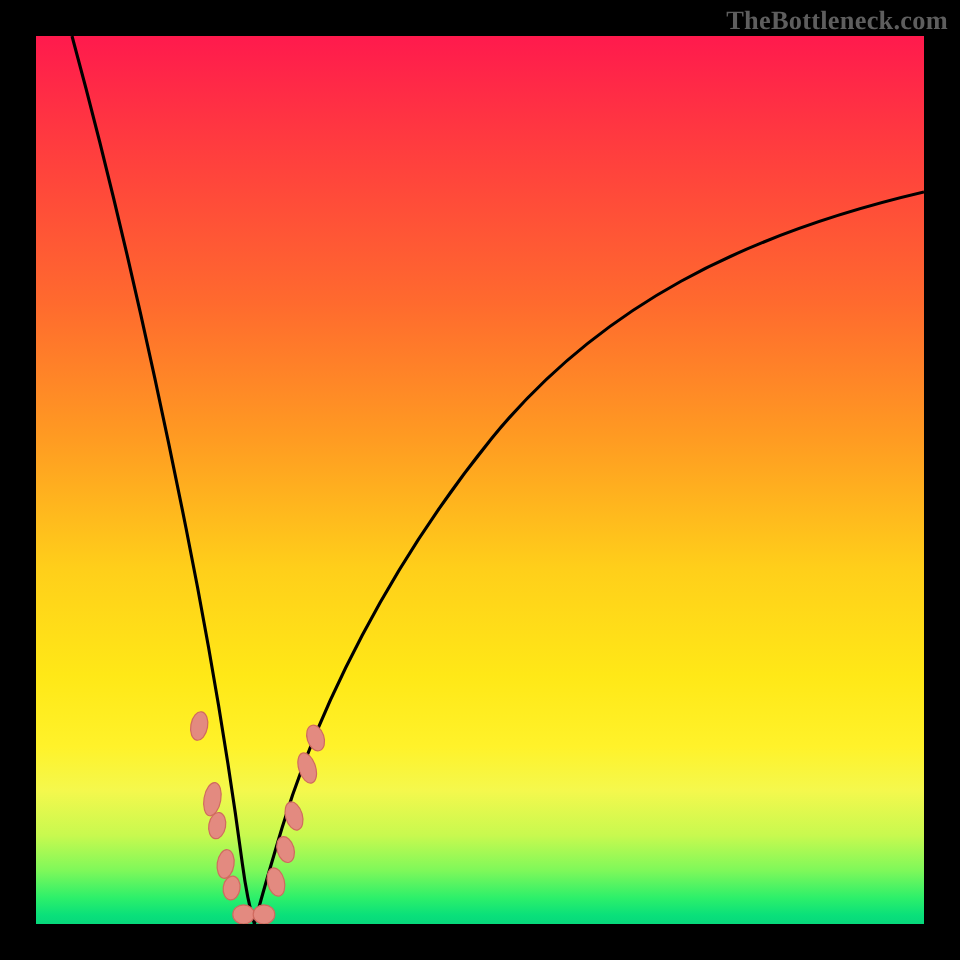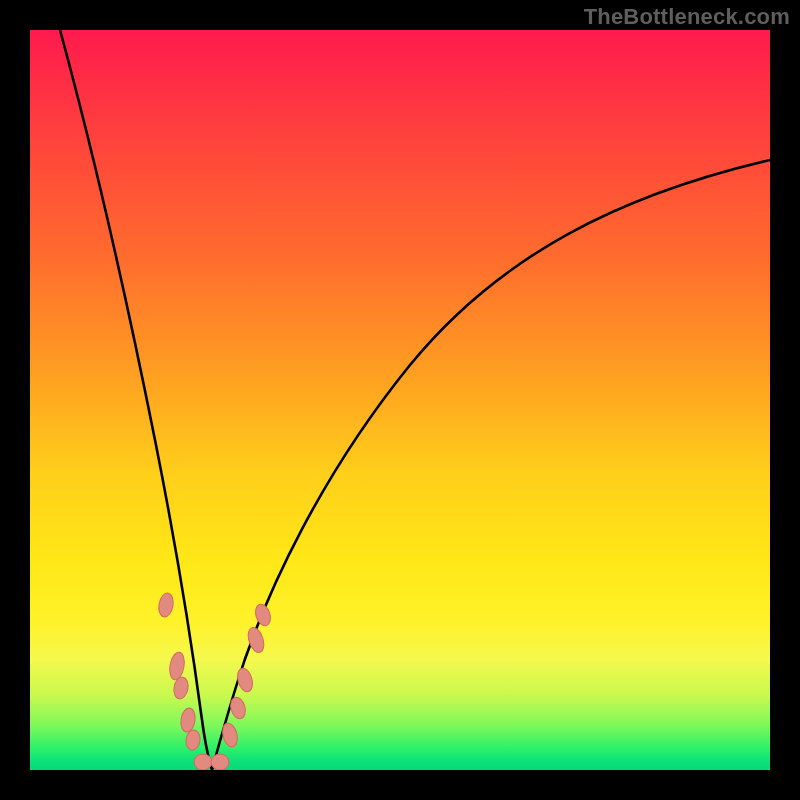--- a/index.html
+++ b/index.html
@@ -42,20 +42,21 @@
   }
   .watermark {
     position: absolute;
     top: 4px;
     right: 10px;
     color: #5e5e5e;
     font-size: 22px;
     font-weight: 600;
     letter-spacing: 0.2px;
     user-select: none;
+    font-family: Liberation Serif, serif;
   }
   svg.curves {
     position: absolute;
     inset: 0;
   }
 </style>
 </head>
 <body>
 
 <div class="frame">

